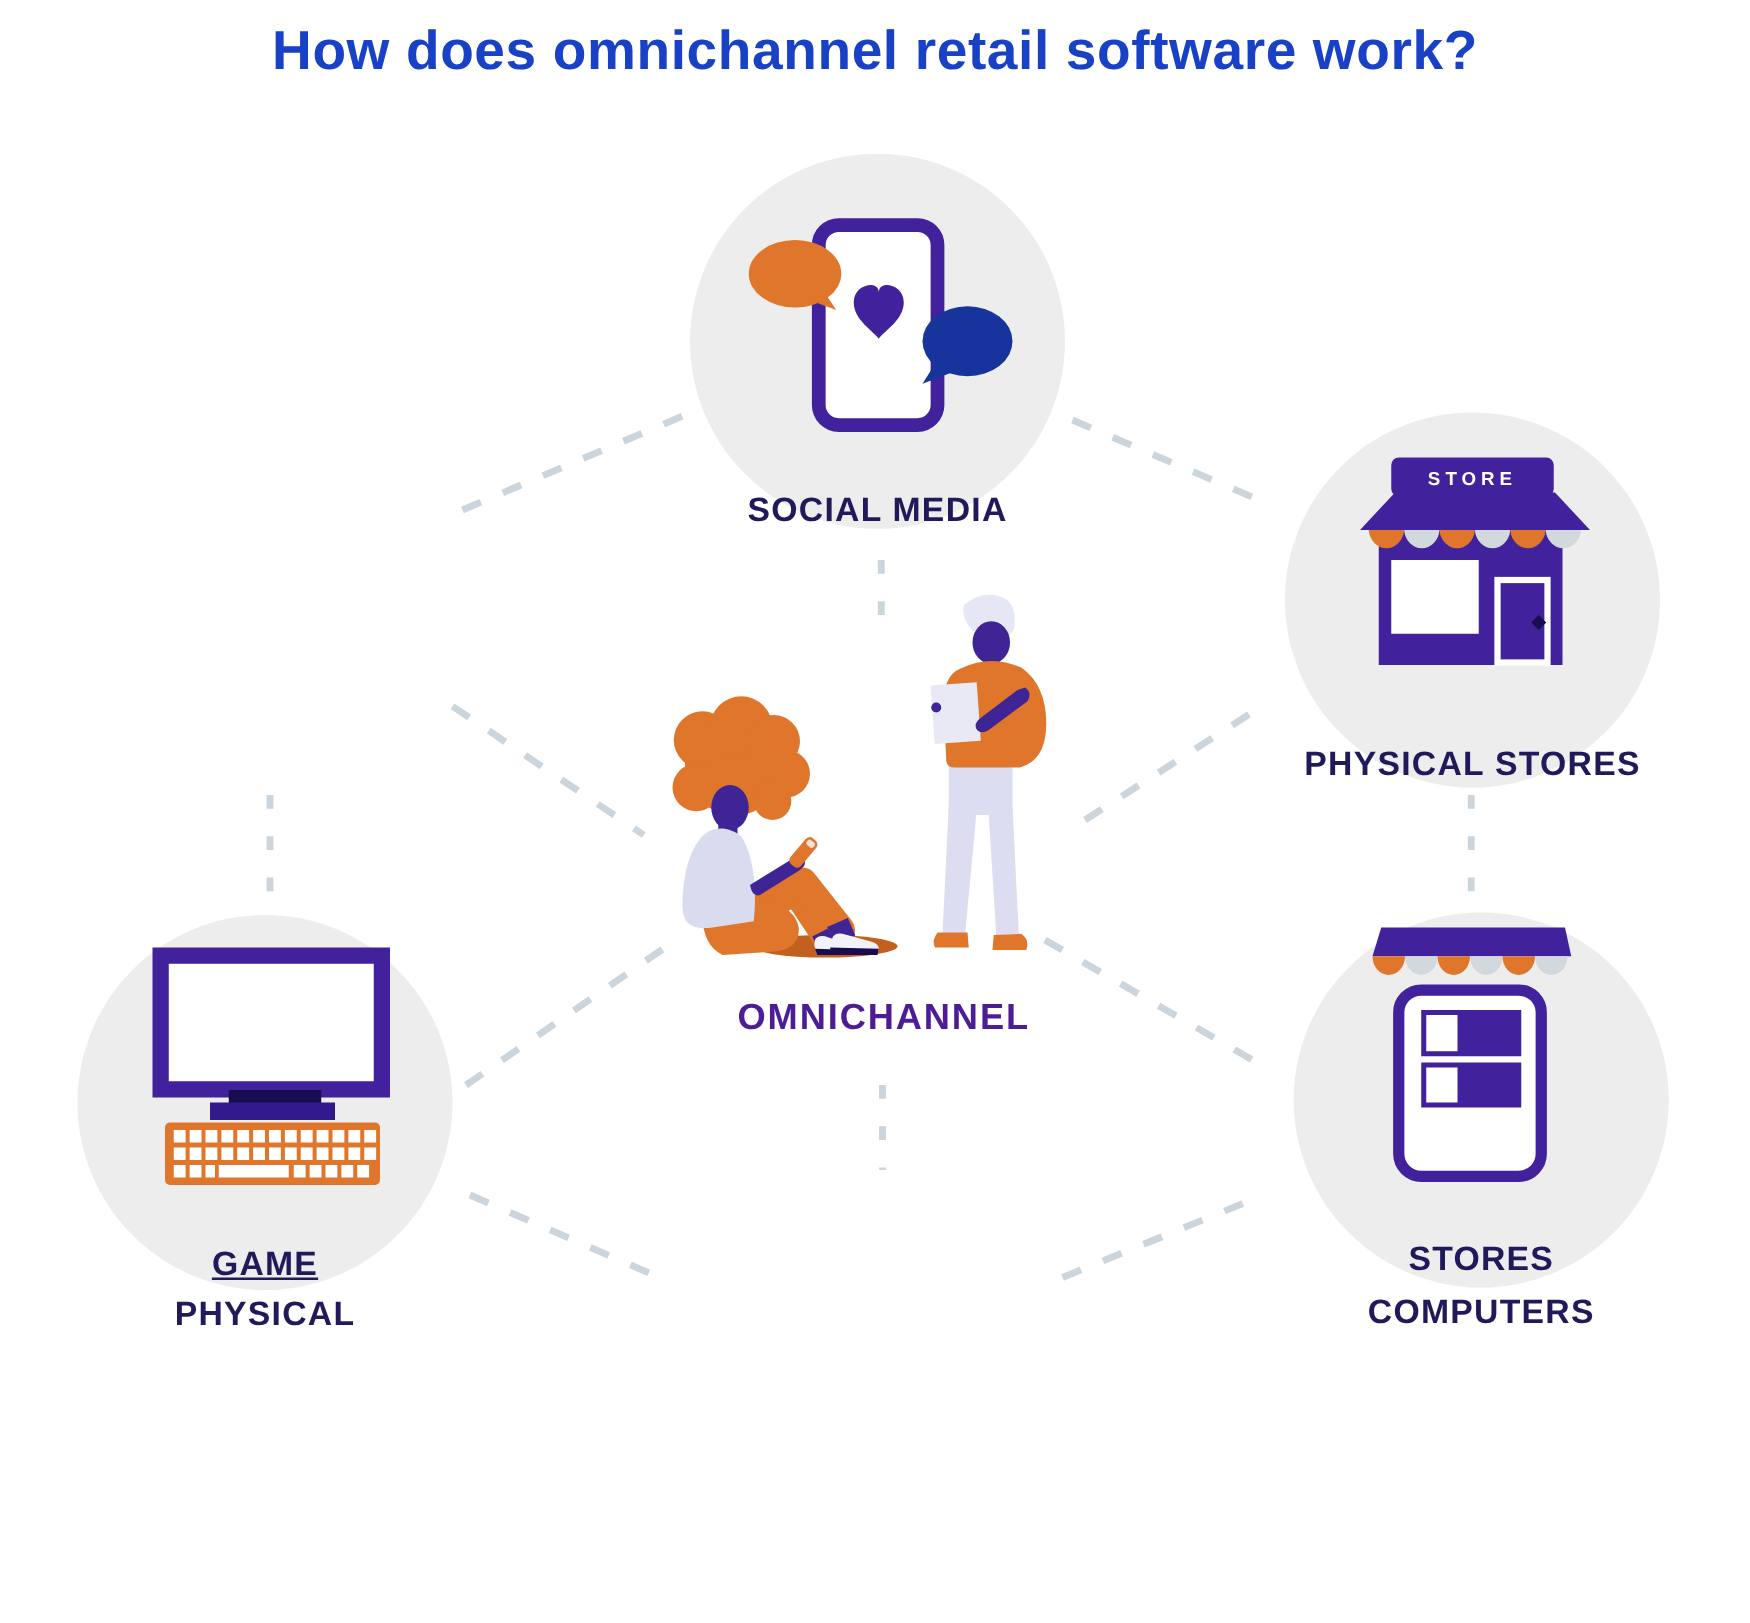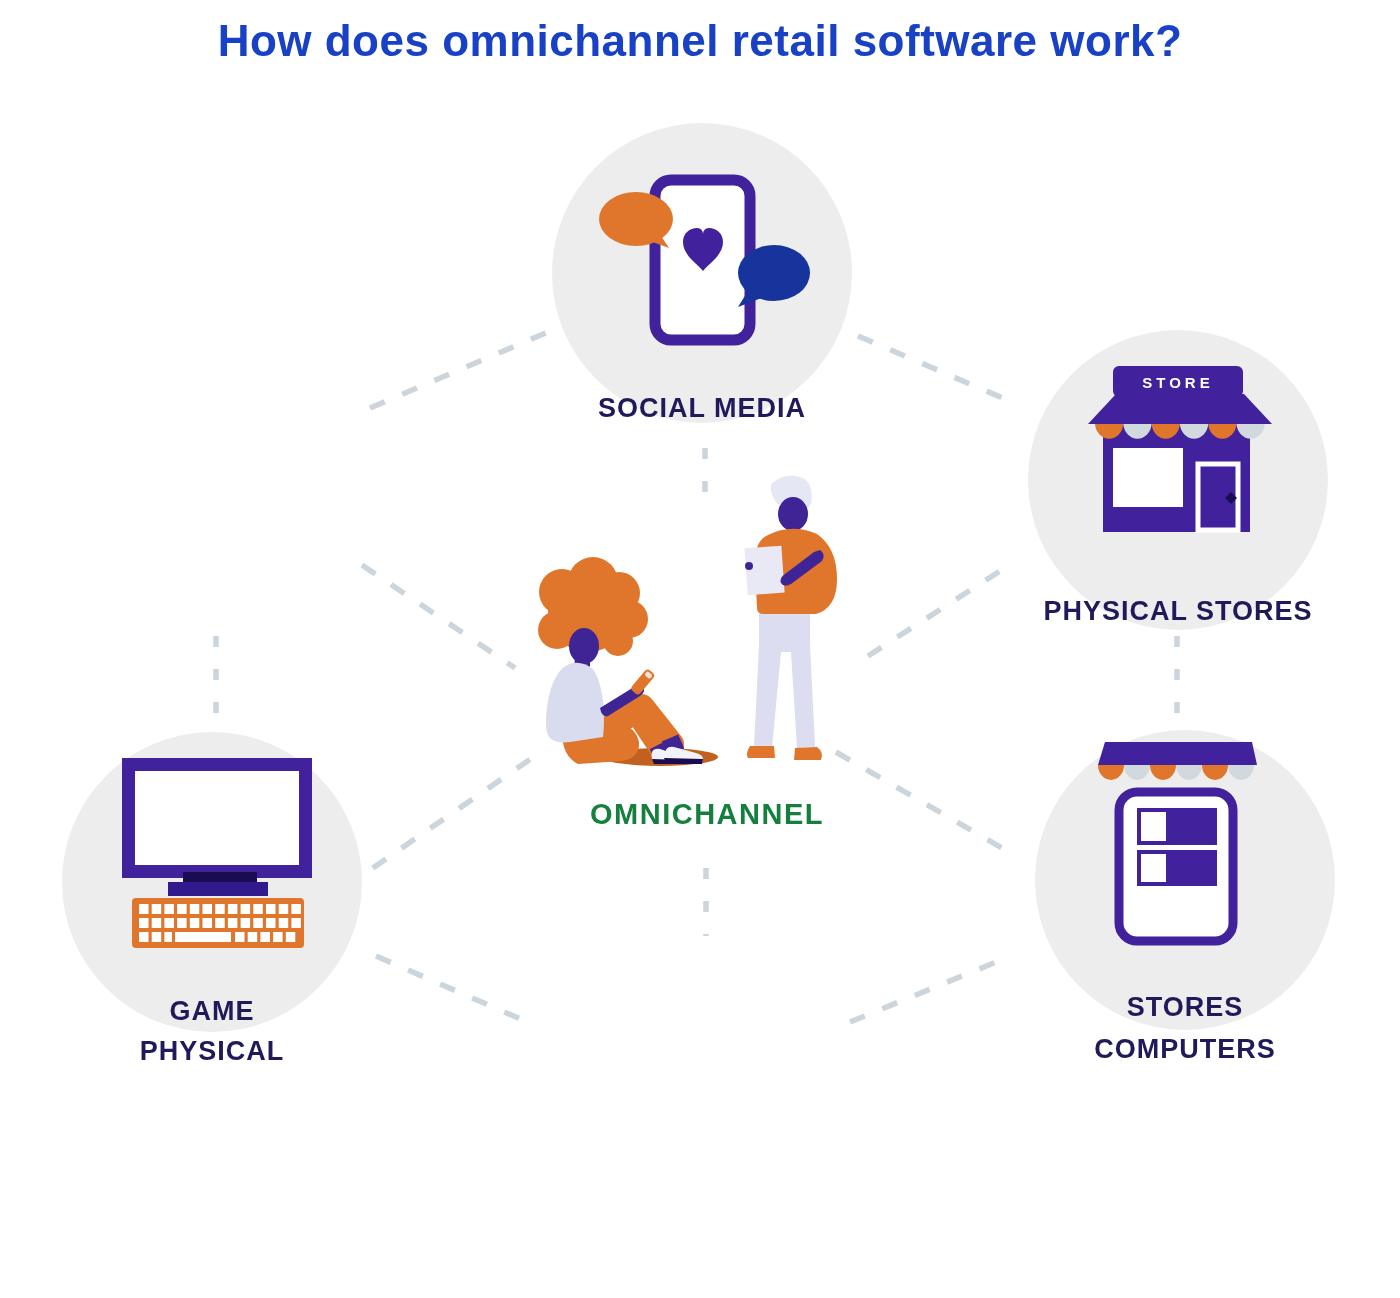--- a/index.html
+++ b/index.html
@@ -16,21 +16,21 @@
   .dash-v{stroke-dasharray:11 22;}
   .node{position:absolute;width:300px;height:340px;}
   .circle{position:absolute;left:0;top:0;width:300px;height:300px;border-radius:50%;background:#ededed;}
   .icon{position:absolute;left:0;top:0;}
   .node-label{
     position:absolute;left:50%;transform:translateX(-50%);white-space:nowrap;
     font-size:27px;font-weight:800;color:#211a5a;letter-spacing:1px;text-align:center;margin-top:24px;
   }
   .center-label{
     position:absolute;top:798px;left:707px;transform:translateX(-50%);white-space:nowrap;
-    font-size:29px;font-weight:800;color:#15803d;letter-spacing:1.5px;
+    font-size:29px;font-weight:800;color:#4c1d95;letter-spacing:1.5px;
   }
   .people{position:absolute;left:500px;top:440px;}
 </style>
 </head>
 <body>
 
 <div class="canvas">
 
   <div class="title">How does omnichannel retail software work?</div>
 
@@ -89,21 +89,21 @@
       <rect x="66.5" y="32.5" width="177" height="107" fill="#ffffff" stroke="#41219c" stroke-width="13"></rect>
       <rect x="121" y="140" width="74" height="13" fill="#190c50"></rect>
       <rect x="106" y="150" width="100" height="14" fill="#32198c"></rect>
       <rect x="70" y="166" width="172" height="50" rx="4" fill="#e0762b"></rect>
       <line x1="77" y1="177" x2="239" y2="177" stroke="#ffffff" stroke-width="10" stroke-dasharray="9.5 3.2"></line>
       <line x1="77" y1="191" x2="239" y2="191" stroke="#ffffff" stroke-width="10" stroke-dasharray="9.5 3.2"></line>
       <line x1="77" y1="205" x2="110" y2="205" stroke="#ffffff" stroke-width="10" stroke-dasharray="9.5 3.2"></line>
       <rect x="113" y="200" width="56" height="10" fill="#ffffff"></rect>
       <line x1="173" y1="205" x2="236" y2="205" stroke="#ffffff" stroke-width="10" stroke-dasharray="9.5 3.2"></line>
     </svg>
-    <div class="node-label" style="top:240px;">GAME</div>
+    <div class="node-label" style="top:240px;text-decoration:underline;">GAME</div>
     <div class="node-label" style="top:280px;">PHYSICAL</div>
   </div>
 
   <div class="node" style="left:1035px;top:730px;">
     <div class="circle"></div>
     <svg class="icon" width="300" height="300" viewBox="0 0 300 300">
       <rect x="84" y="62" width="114" height="149" rx="18" fill="#ffffff" stroke="#41219c" stroke-width="9"></rect>
       <rect x="102" y="78" width="80" height="37" fill="#41219c"></rect>
       <rect x="106" y="82" width="25" height="29" fill="#ffffff"></rect>
       <rect x="102" y="120" width="80" height="36" fill="#41219c"></rect>

